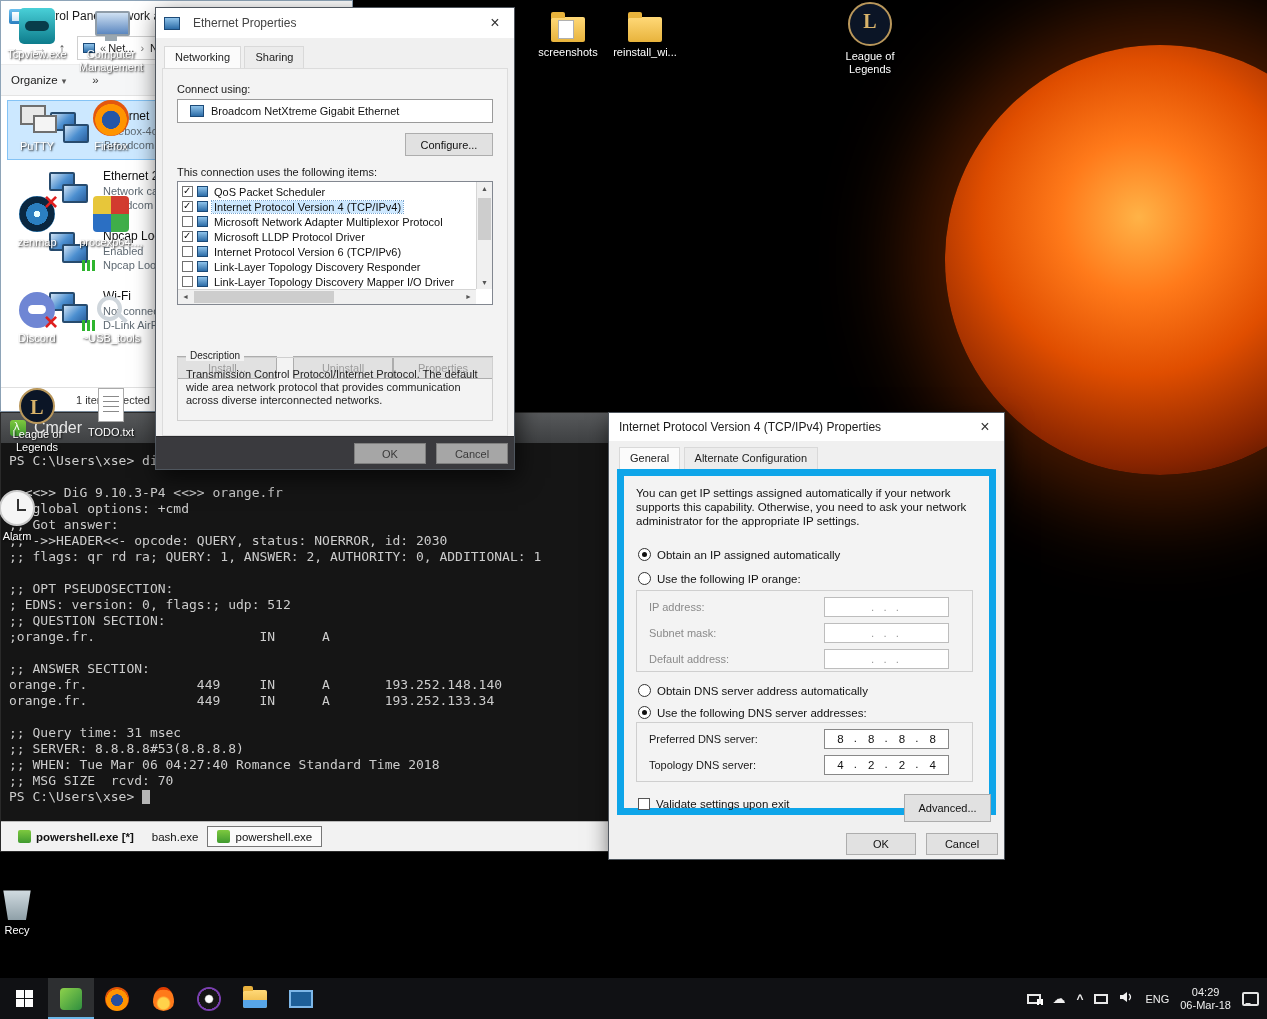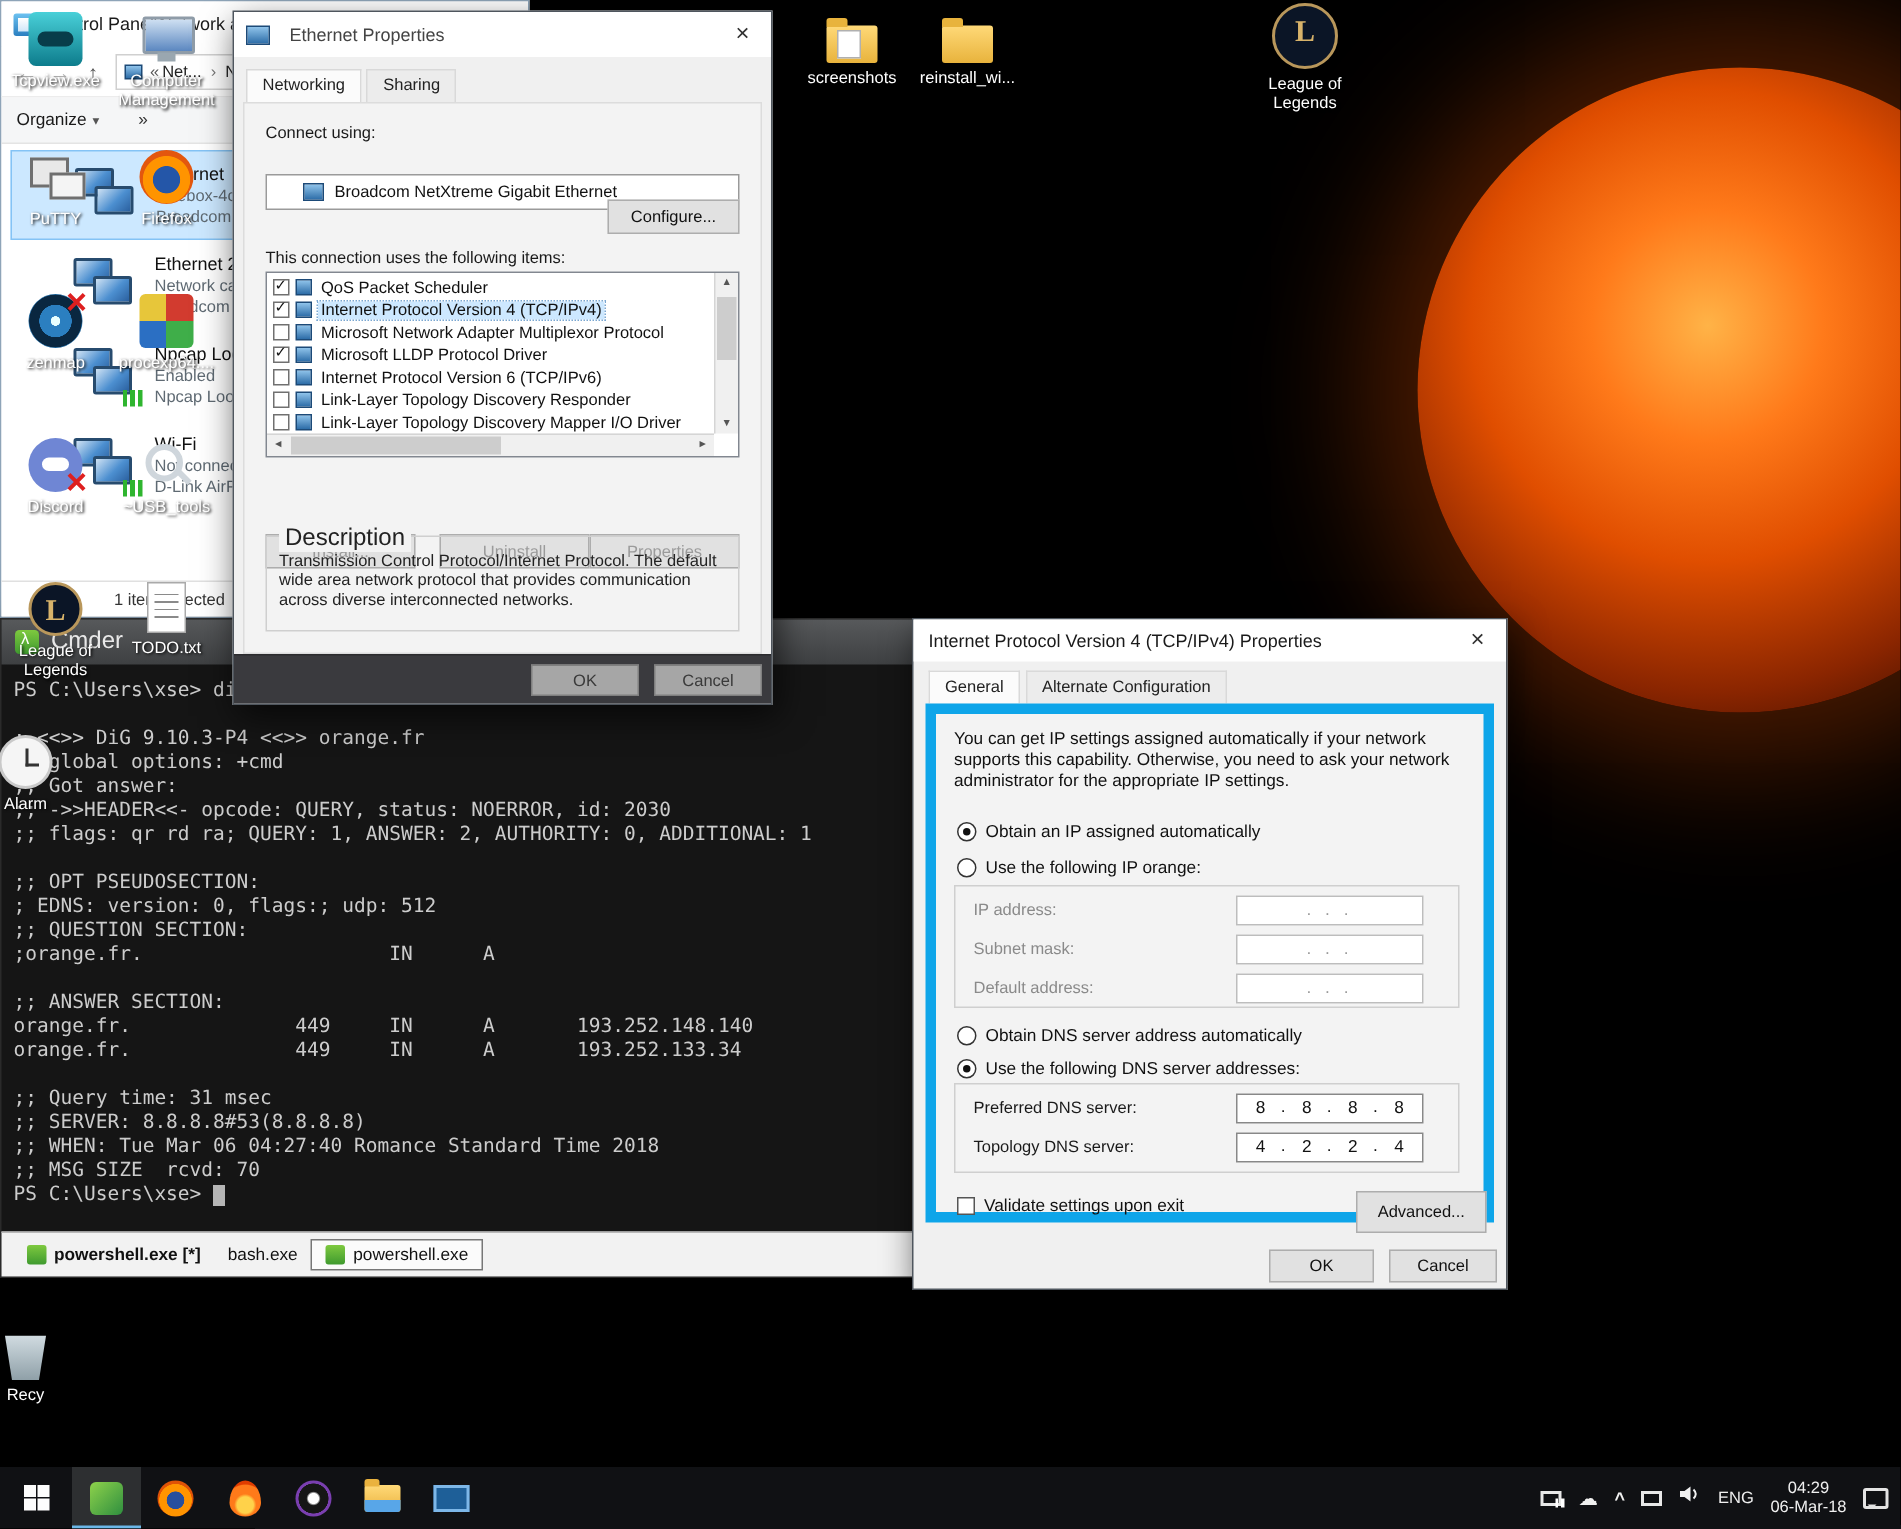--- a/index.html
+++ b/index.html
@@ -47,27 +47,27 @@
   .tbtn{width:38px;height:30px;display:flex;align-items:center;justify-content:center;font-size:13px;color:#333;}
   .gx::before{content:"×";font-size:16px;}
   .gmin::before{content:"–";}
   .gmax::before{content:"□";}
   .tab{display:inline-block;font-size:11px;padding:4px 10px 5px;border:1px solid #d9d9d9;border-bottom:none;background:#ececec;color:#222;margin-right:-1px;}
   .tab.selt{background:#fbfbfb;}
   .flabel{position:absolute;font-size:11px;color:#1a1a1a;white-space:nowrap;}
   .btn{position:absolute;background:#e1e1e1;border:1px solid #adadad;font-size:11px;color:#111;font-family:inherit;}
   .btn.dis{color:#9b9b9b;margin-top:35px;}
   .groupbox{position:absolute;border:1px solid #cfcfcf;}
-  .groupbox .glabel{position:absolute;top:-8px;left:8px;background:#f3f3f3;padding:0 4px;font-size:16px;color:#222;}
+  .groupbox .glabel{position:absolute;top:-8px;left:8px;background:#f3f3f3;padding:0 4px;font-size:10px;color:#222;}
 
   
   .ethwin{left:155px;top:7px;width:360px;height:463px;z-index:4;display:flex;flex-direction:column;}
   .eth-tabs{height:30px;padding:8px 0 0 8px;}
   .eth-page{position:relative;flex:1;margin:0 6px;border:1px solid #dcdcdc;background:#f3f3f3;}
-  .adapterbox{position:absolute;left:14px;right:14px;top:30px;height:24px;background:#fff;border:1px solid #9a9a9a;display:flex;align-items:center;padding-left:24px;font-size:11px;color:#111;margin-top:17px;}
+  .adapterbox{position:absolute;left:14px;right:14px;top:30px;height:24px;background:#fff;border:1px solid #9a9a9a;display:flex;align-items:center;padding-left:12px;font-size:11px;color:#111;}
   .mini-adp{width:14px;height:12px;background:linear-gradient(#8fc3ea,#2d6da8);border:1px solid #1c4a78;margin-right:7px;}
   .listbox{position:absolute;left:14px;right:14px;top:112px;height:124px;background:#fff;border:1px solid #828790;padding:2px 18px 17px 2px;overflow:hidden;}
   .litem{display:flex;align-items:center;height:15px;font-size:11px;color:#111;}
   .lchk{width:11px;height:11px;border:1px solid #707070;background:#fff;margin:0 4px 0 2px;position:relative;flex:none;}
   .lchk.on::before{content:"✓";position:absolute;left:0px;top:-2px;font-size:10px;color:#111;}
   .licon{width:11px;height:11px;background:linear-gradient(#8fc3ea,#2d6da8);border:1px solid #1c4a78;margin-right:4px;flex:none;}
   .ltext{white-space:nowrap;padding:0 2px;}
   .litem.sel .ltext{background:#cde8ff;outline:1px dotted #7aa7d1;}
   .vscroll{position:absolute;right:0;top:0;bottom:15px;width:16px;background:#f0f0f0;border-left:1px solid #d5d5d5;}
   .vscroll::before{content:"▲";position:absolute;top:3px;left:4px;font-size:7px;color:#555;}

